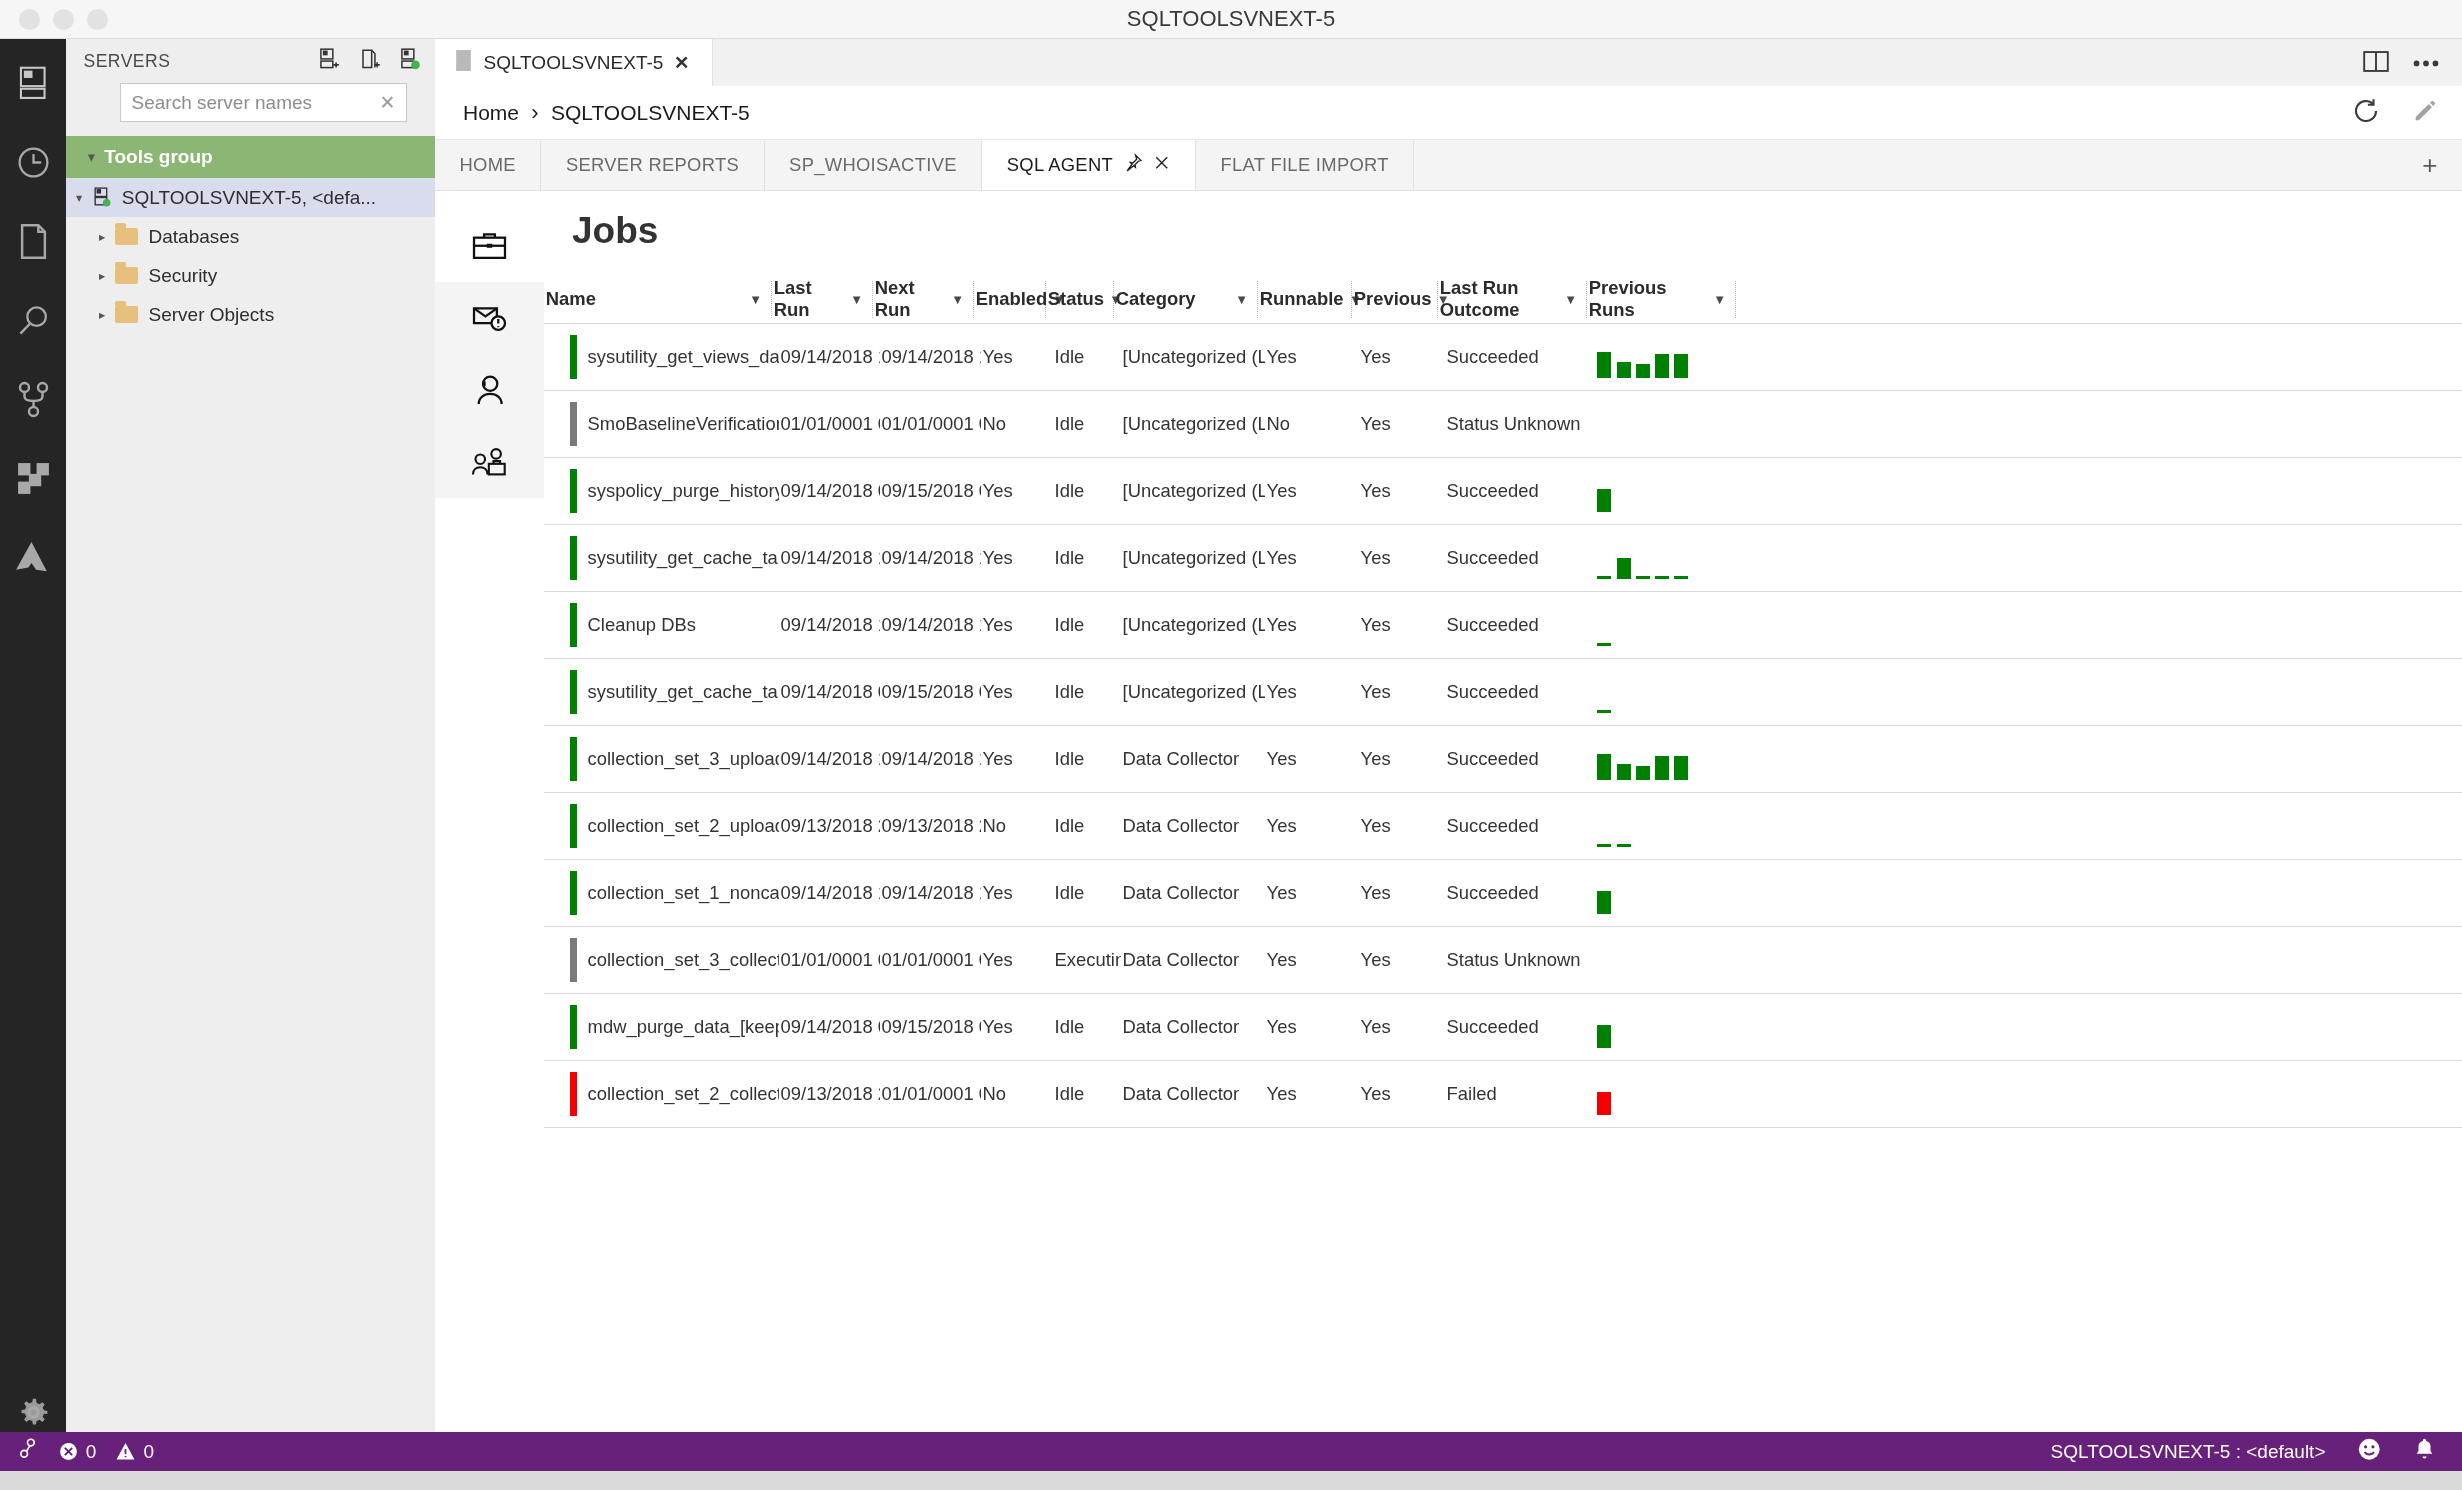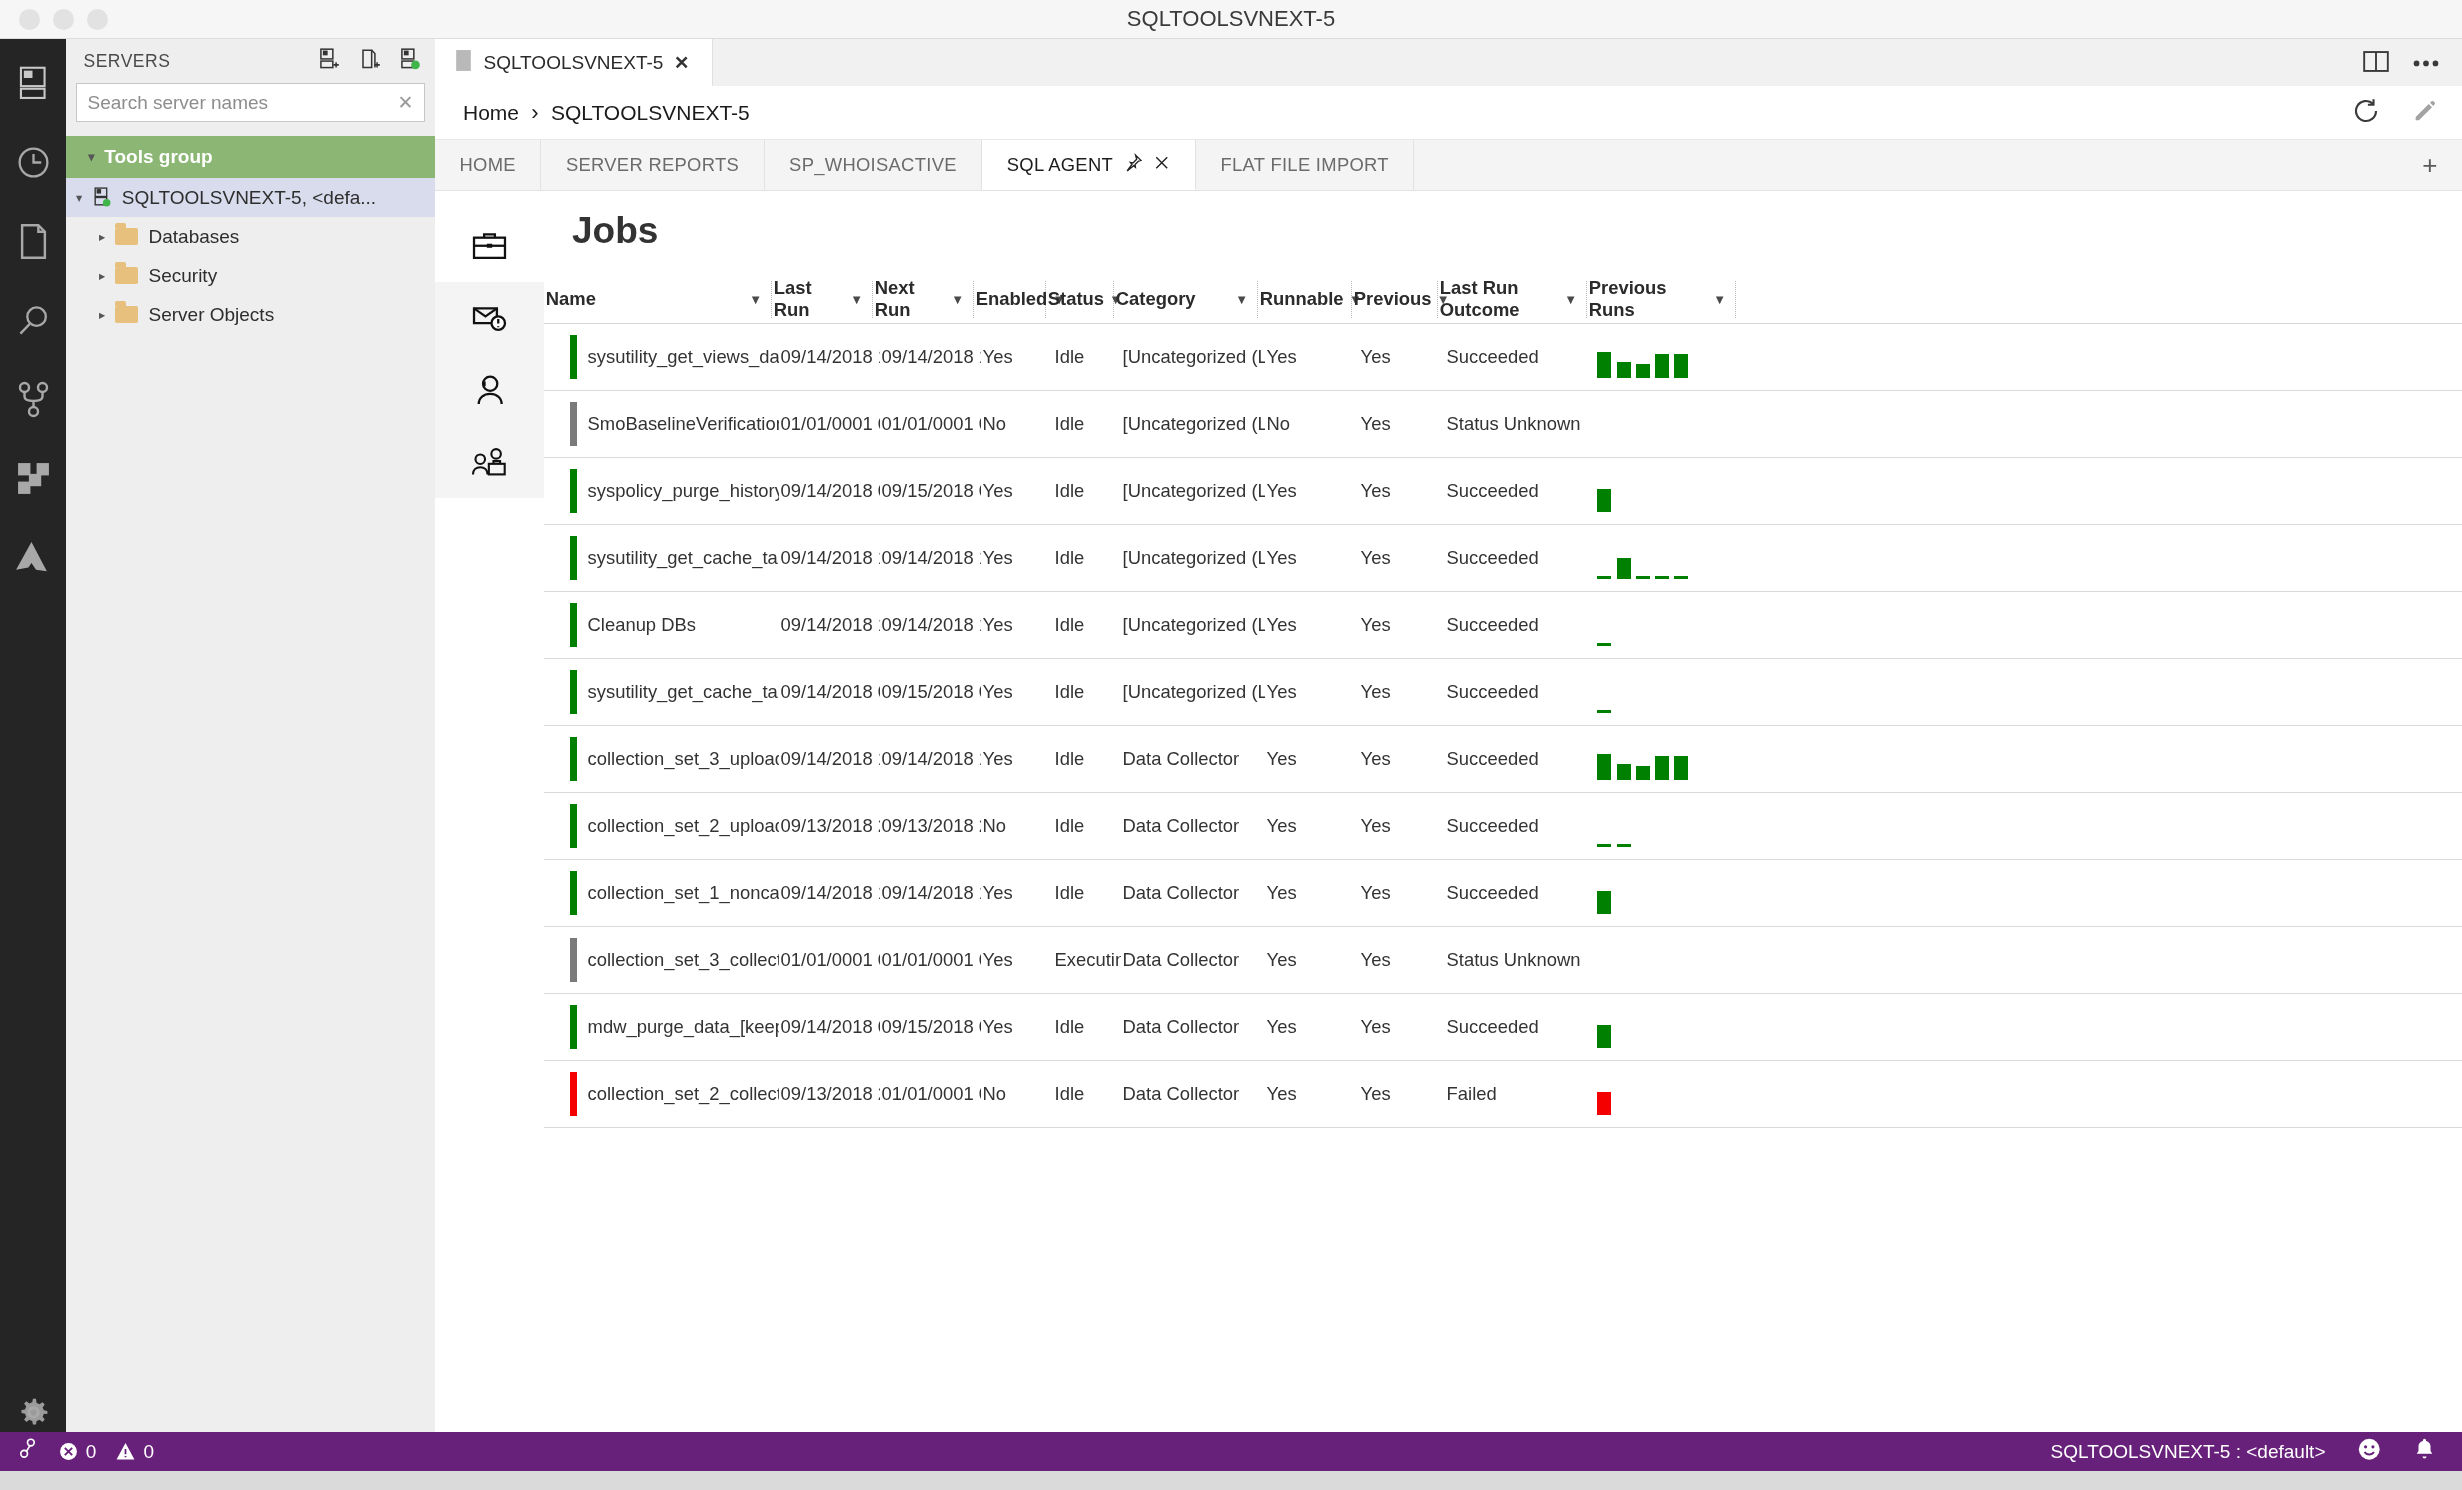--- a/index.html
+++ b/index.html
@@ -42,21 +42,21 @@
   .sidebar {
     position: absolute; left: 66px; top: 39px; width: 370px; height: 1413px;
     background: #eeeeee; border-right: 0.9px solid #d6d6d6;
   }
   .sidebar-header {
     height: 44px; display: flex; align-items: center;
     padding: 0 14px 0 17.5px;
   }
   .sidebar-title { font-size: 17.5px; color: #4a4a4a; letter-spacing: 0.5px; flex: 1; }
   .sb-actions { display: flex; gap: 17.5px; align-items: center; }
-  .search-wrap { padding: 0 10px; }
+  .search-wrap { padding: 0 28px; margin-left: 26px; }
   .search-box {
     height: 39px; background: #fff; border: 0.9px solid #c7c7c7;
     display: flex; align-items: center; padding: 0 10.5px;
   }
   .search-box input {
     flex: 1; border: 0; outline: 0; font-size: 19px; color: #6a6a6a;
     font-family: "Liberation Sans", sans-serif; background: transparent;
   }
   .search-box input::placeholder { color: #8d8d8d; }
   .clear-x { color: #9a9a9a; font-size: 19px; cursor: pointer; }

